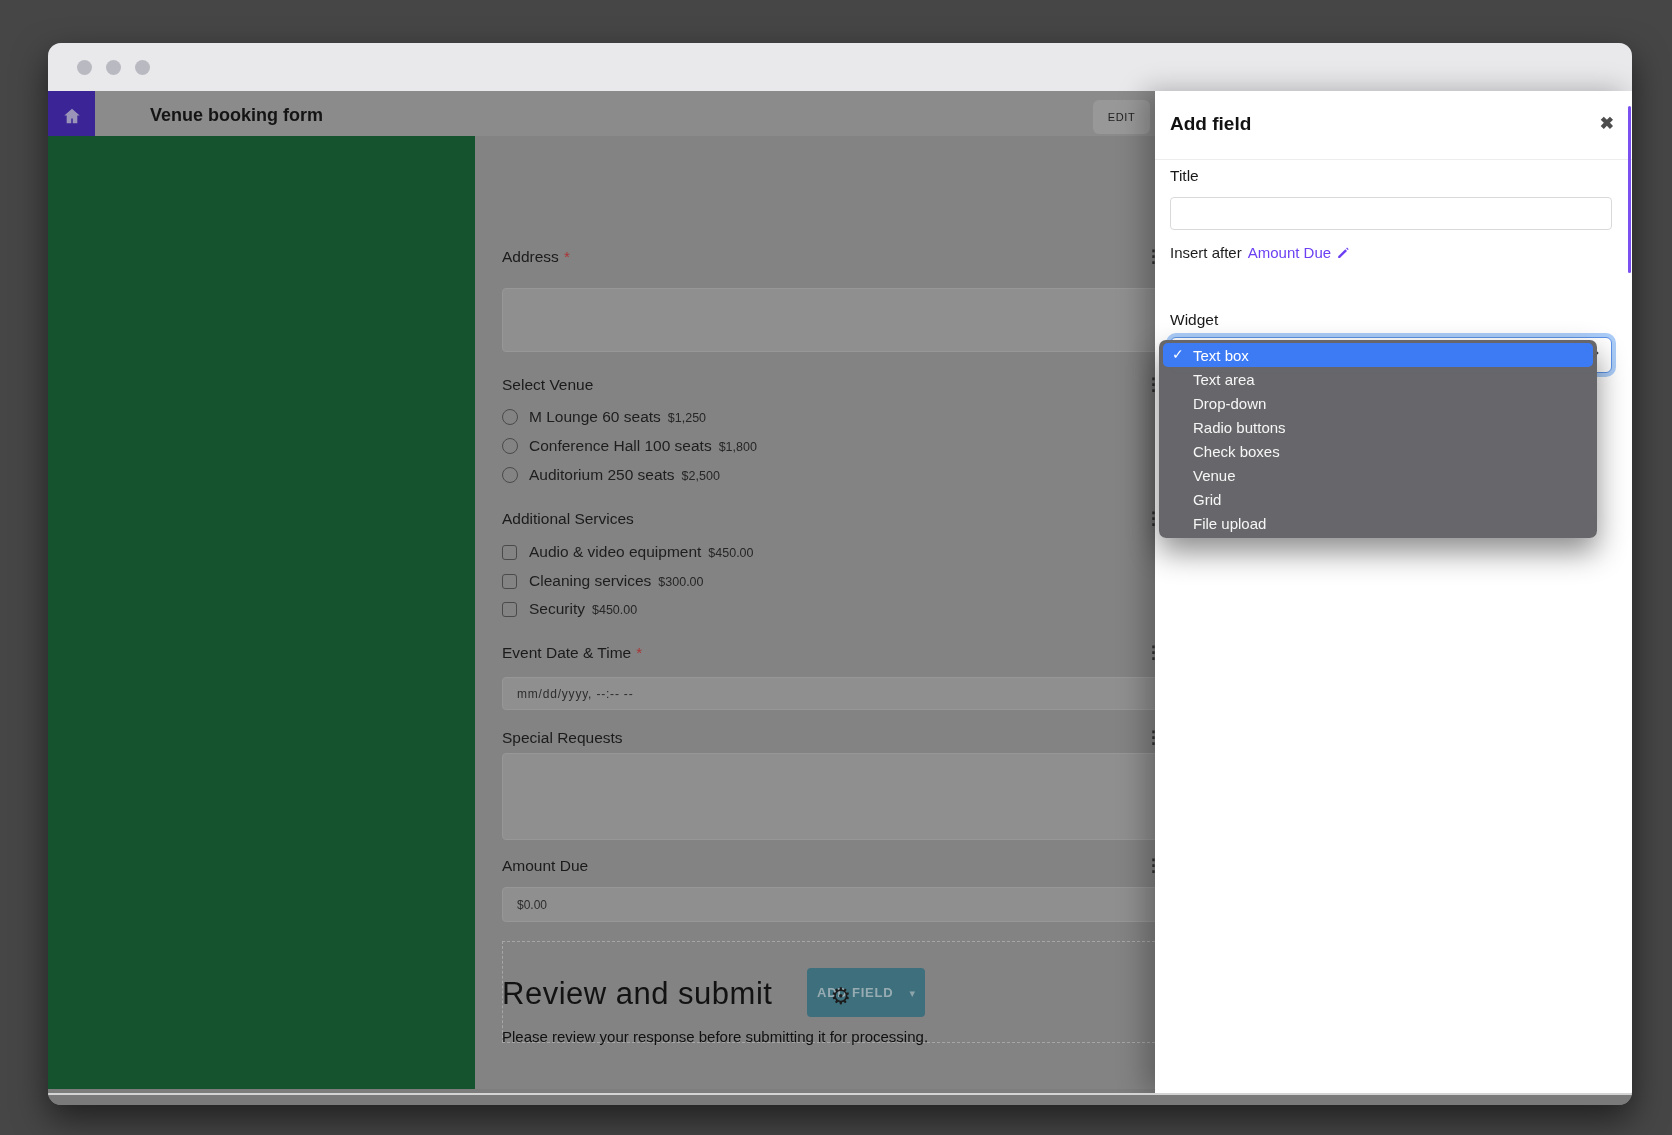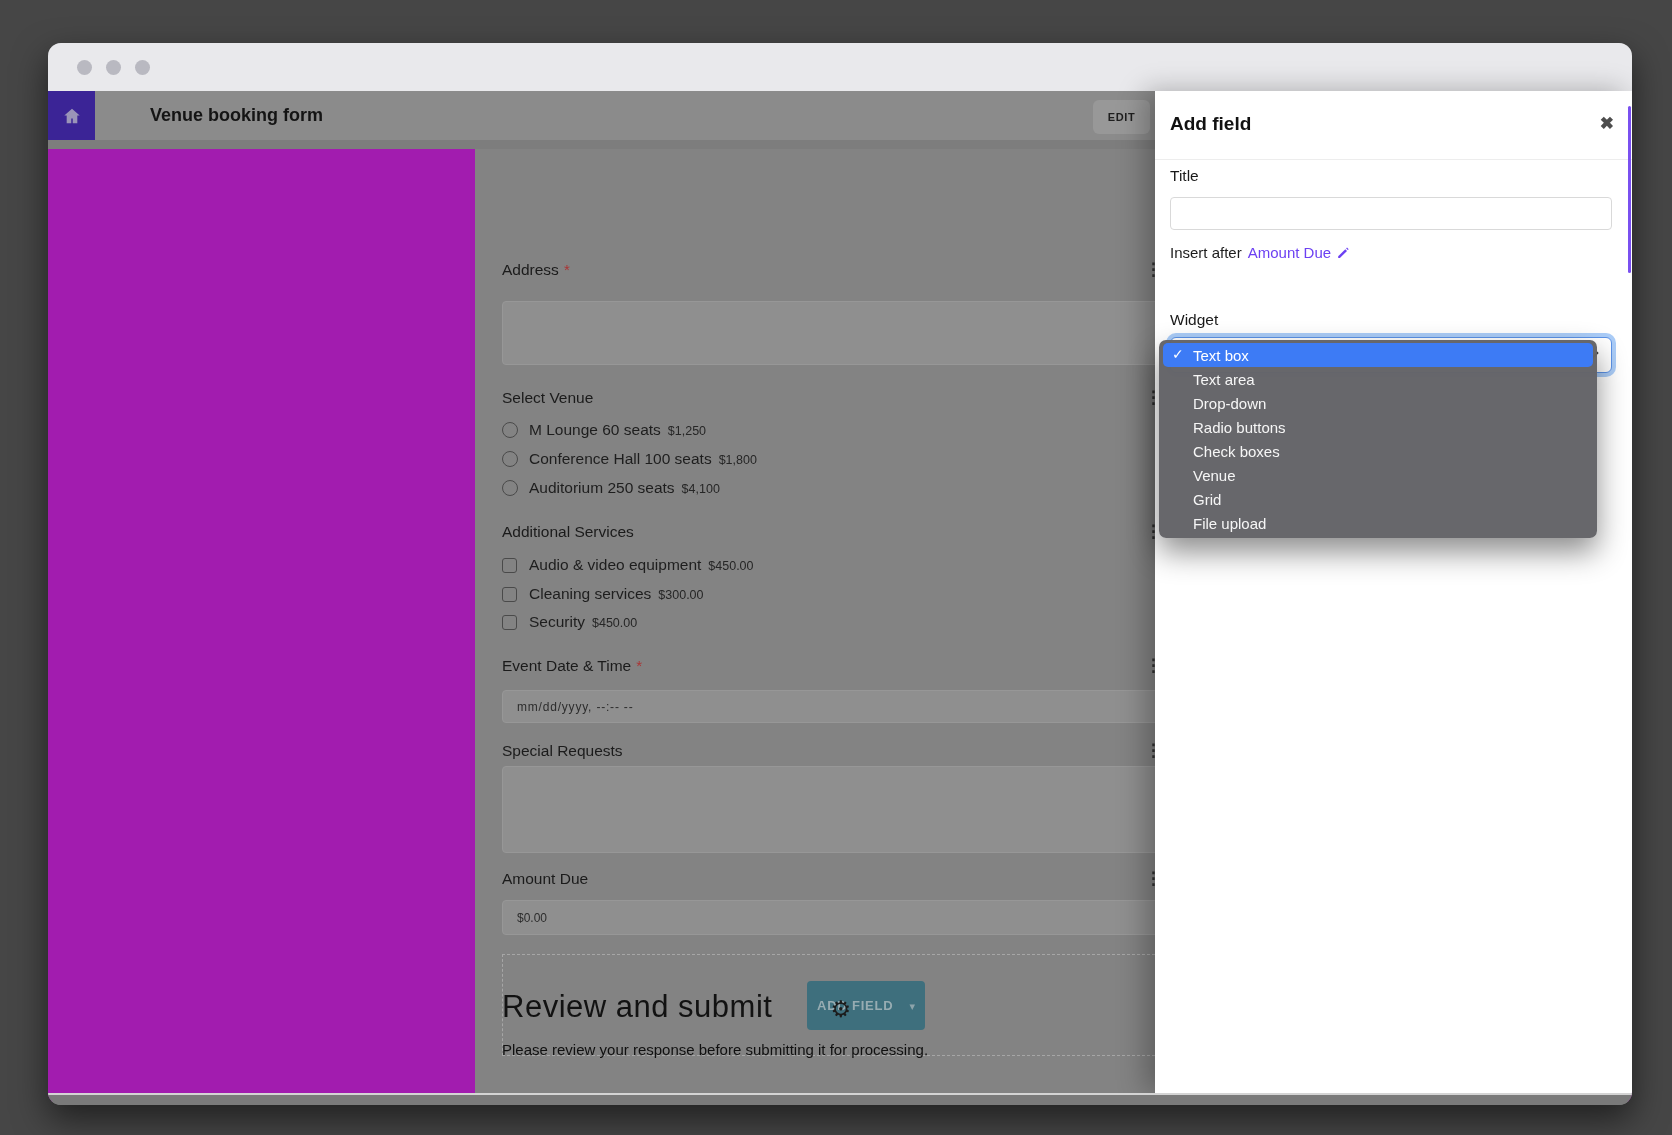--- a/index.html
+++ b/index.html
@@ -11,24 +11,24 @@
   
   .chrome { position:absolute; left:0; top:0; width:100%; height:48px; background:#e9e9ec; }
   .dot { position:absolute; top:17px; width:15px; height:15px; border-radius:50%; background:#b9b9c1; }
   .dot1{left:29px;} .dot2{left:58px;} .dot3{left:87px;}
 
   
   .appbar { position:absolute; left:0; top:48px; width:100%; height:49px; background:#8b8b8b; }
   .homebtn { position:absolute; left:0; top:0; width:47px; height:49px; background:#3b2496; display:flex; align-items:center; justify-content:center; }
   .apptitle { position:absolute; left:66px; top:0; height:49px; display:flex; align-items:center; font-size:18px; font-weight:700; color:#141414;margin-left:36px; }
   .editbtn { position:absolute; left:1045px; top:9px; width:57px; height:34px; background:#989898; border-radius:6px;
-             display:flex; align-items:center; justify-content:center; font-size:11px; font-weight:700; letter-spacing:.6px; color:#1f1f1f; }
-
-  
-  .content { position:absolute; left:0; top:106px; width:100%; height:953px; background:#a21caf; }
+             display:flex; align-items:center; justify-content:center; font-size:11px; font-weight:400; letter-spacing:.6px; color:#1f1f1f; }
+
+  
+  .content { position:absolute; left:0; top:93px; width:100%; height:953px; background:#14532d; }
   .card { position:absolute; left:427px; top:0; width:790px; height:953px; background:#838383; }
 
   .lbl { position:absolute; left:27px; font-size:15.5px; color:#1b1b1b; }
   .req { color:#ab3434; margin-left:5px; font-size:15px; }
   .kebab { position:absolute; left:670px; width:20px; font-size:17px; font-weight:700; color:#333; letter-spacing:0; }
 
   .area { position:absolute; left:27px; width:763px; background:#8f8f8f; border:1px solid #979797; border-radius:4px; }
   .inputbar { position:absolute; left:27px; width:763px; background:#8f8f8f; border:1px solid #979797; border-radius:4px;
               display:flex; align-items:center; padding:0 14px; font-size:12px; color:#2d2d2d; }
 
@@ -119,21 +119,21 @@
         <span class="optprice">$1,250</span>
       </div>
       <div class="optrow" style="top:299px;">
         <span class="radio"></span>
         <span class="optname">Conference Hall 100 seats</span>
         <span class="optprice">$1,800</span>
       </div>
       <div class="optrow" style="top:328px;">
         <span class="radio"></span>
         <span class="optname">Auditorium 250 seats</span>
-        <span class="optprice">$4,100</span>
+        <span class="optprice">$2,500</span>
       </div>
 
       <div class="lbl" style="top:374px;">Additional Services</div>
       <div class="kebab" style="top:372px;">⋮</div>
       <div class="optrow" style="top:405px;">
         <span class="chk"></span>
         <span class="optname">Audio &amp; video equipment</span>
         <span class="optprice">$450.00</span>
       </div>
       <div class="optrow" style="top:434px;">

